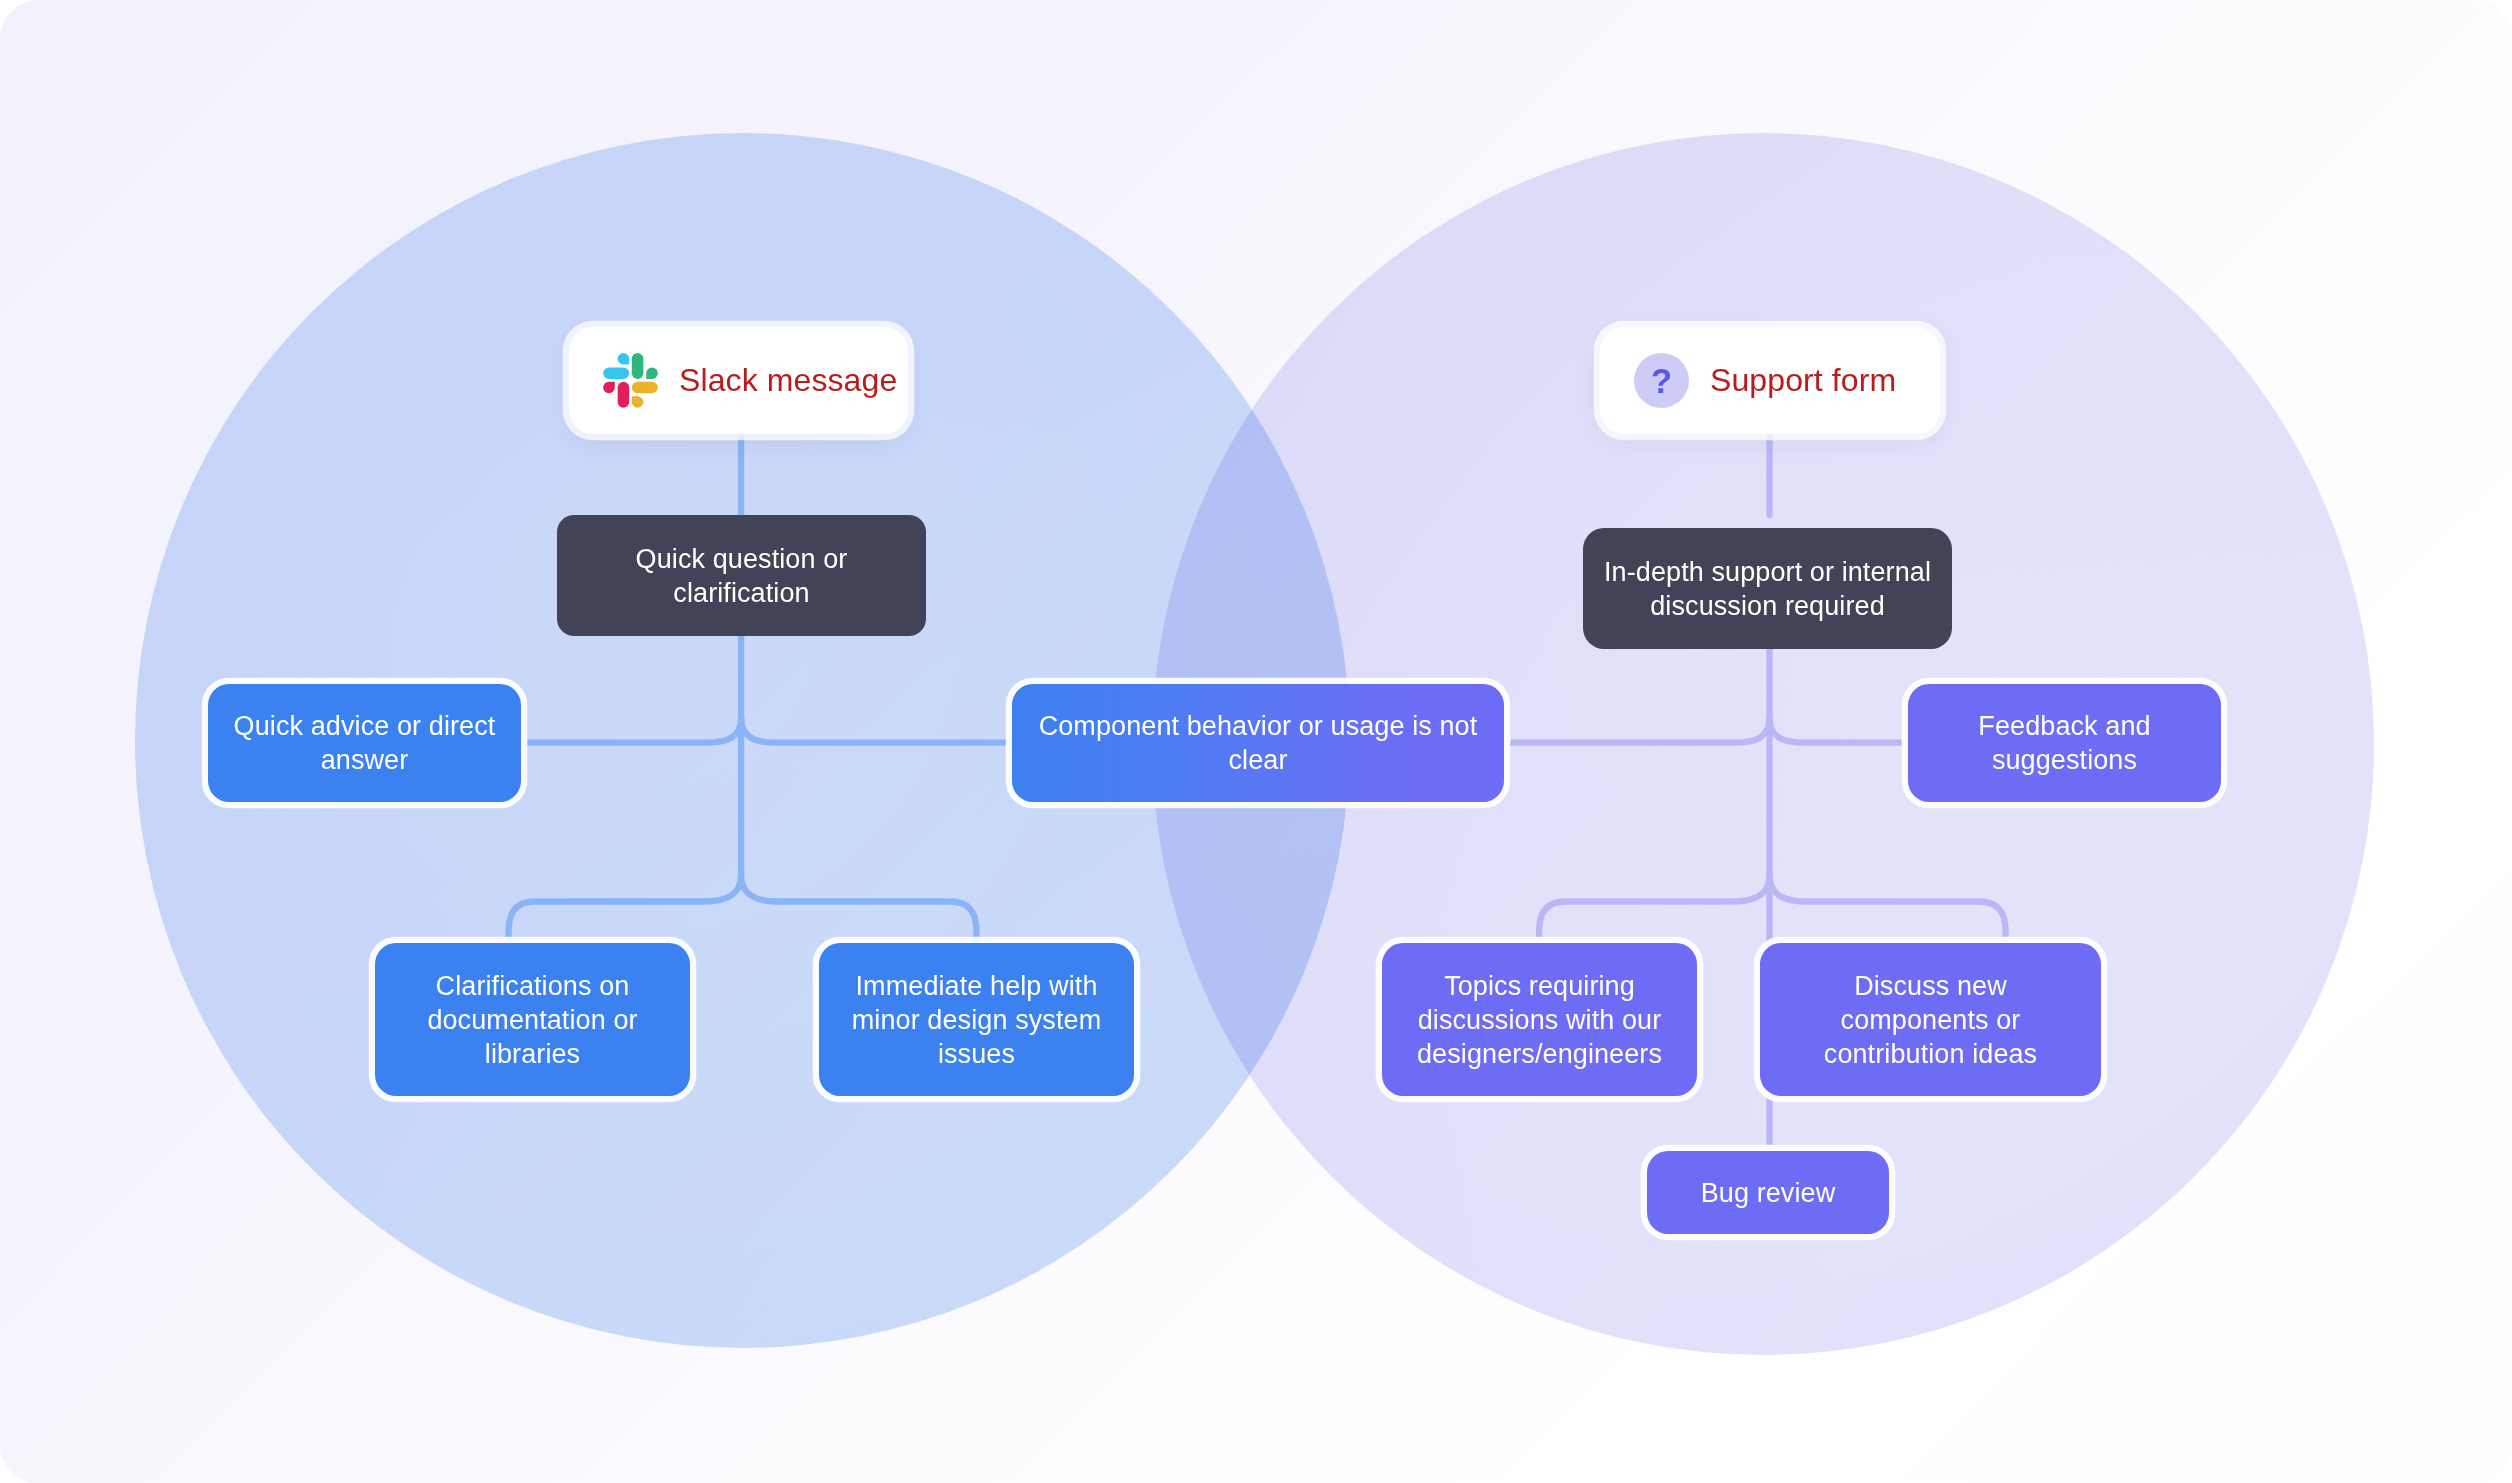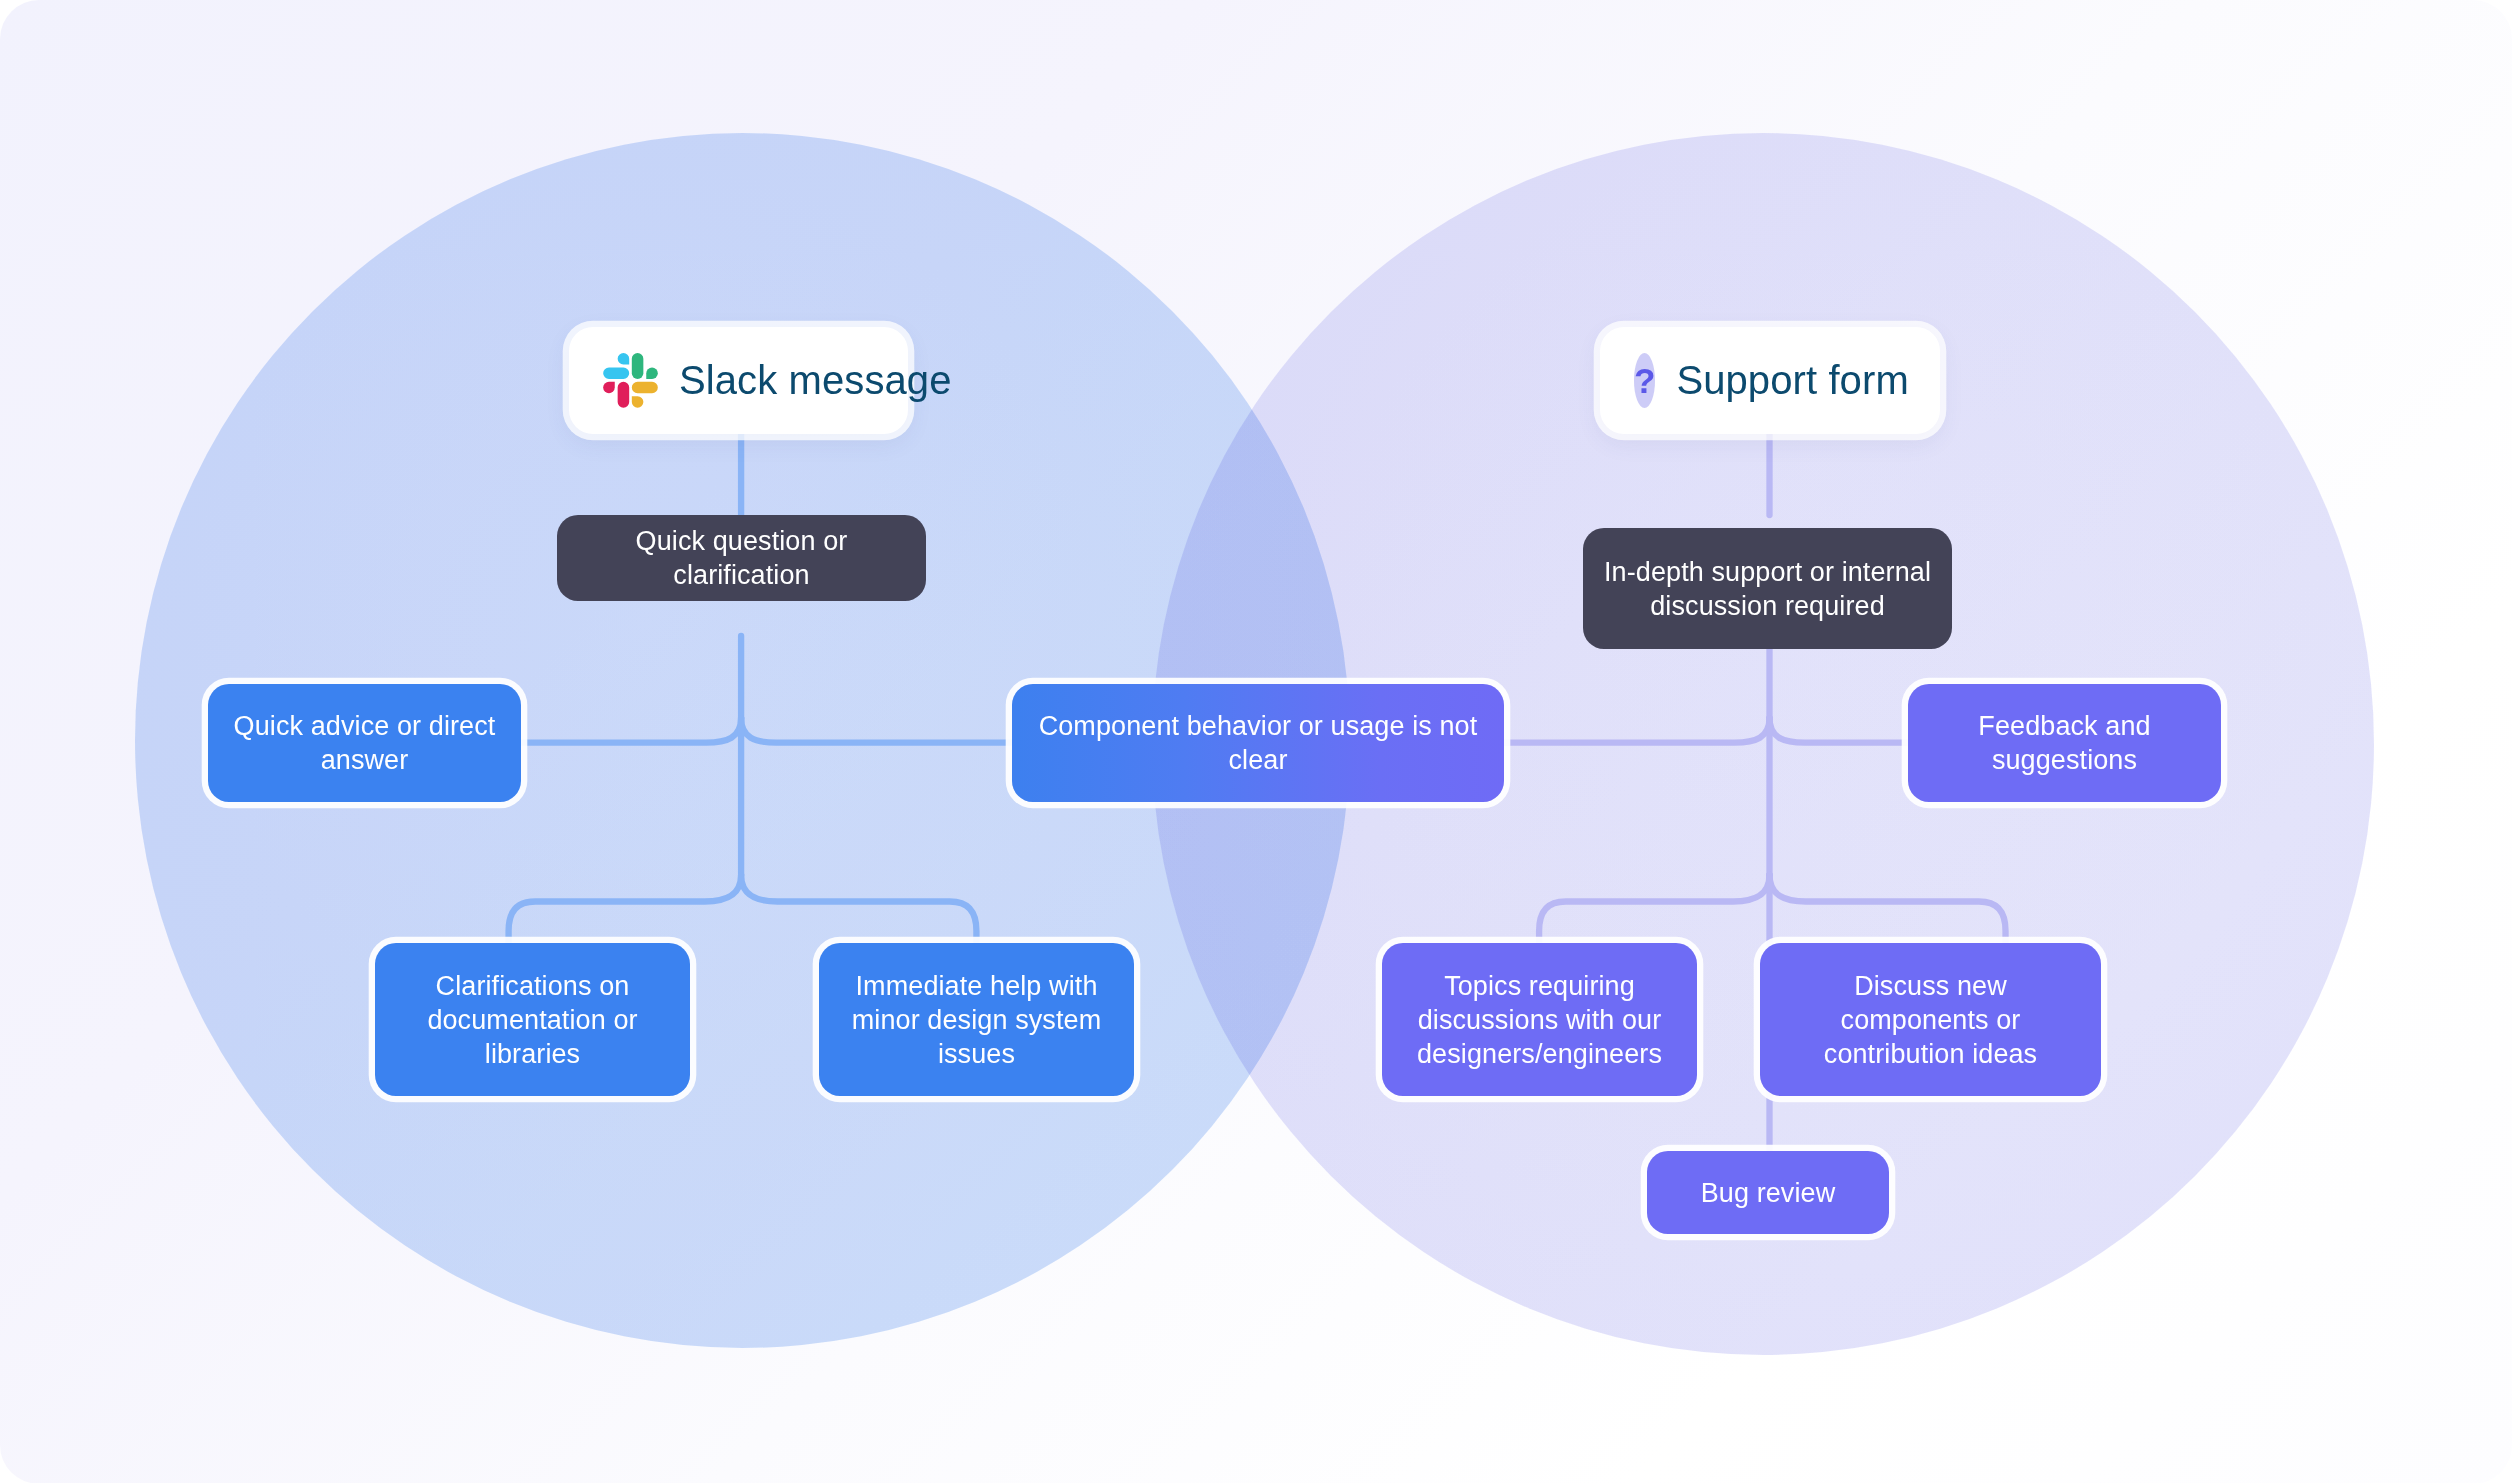--- a/index.html
+++ b/index.html
@@ -50,35 +50,35 @@
 
   
   .srccard{
     position:absolute;box-sizing:border-box;
     display:flex;align-items:center;gap:21px;
     background:#ffffff;border-radius:24px;
     padding:0 34px;
     box-shadow:0 0 0 6.3px rgba(255,255,255,.75), 0 7px 24px rgba(70,80,140,.10);
   }
   .srccard .label{
-    color:#0c4a6e;font-size:40px;line-height:35px;letter-spacing:0.1px;white-space:nowrap;
+    color:#b91c1c;font-size:32px;line-height:35px;letter-spacing:0.1px;white-space:nowrap;
   }
   .qmark{
     width:55px;height:55px;border-radius:50%;
     background:#cdccf7;color:#5b58e8;
     display:flex;align-items:center;justify-content:center;
     font-size:35px;font-weight:bold;line-height:1;
   }
   .slackmark{width:55px;height:55px;flex:0 0 55px;}
 
   
   #src-slack    {left:569px; top:327px;  width:339px;  height:107px;}
   #src-support  {left:1600px;top:327px;  width:340px;  height:107px;}
 
-  #dark-left    {left:557px; top:515px;  width:369px;  height:86px;}
+  #dark-left    {left:557px; top:515px;  width:369px;  height:121px;border-radius:17px;}
   #dark-right   {left:1583px;top:528px;  width:369px;  height:121px;}
 
   #n-quick-advice {left:208px; top:684px;  width:313px;  height:118px;}
   #n-component    {left:1012px;top:684px;  width:492px;  height:118px;}
   #n-feedback     {left:1908px;top:684px;  width:313px;  height:118px;}
 
   #n-clarif       {left:351px; top:943px; width:315px;  height:153px;margin-left:24px;}
   #n-immediate    {left:819px;top:943px; width:315px;  height:153px;}
   #n-topics       {left:1382px;top:943px; width:315px;  height:153px;}
   #n-discuss      {left:1760px;top:943px; width:341px;  height:153px;}

